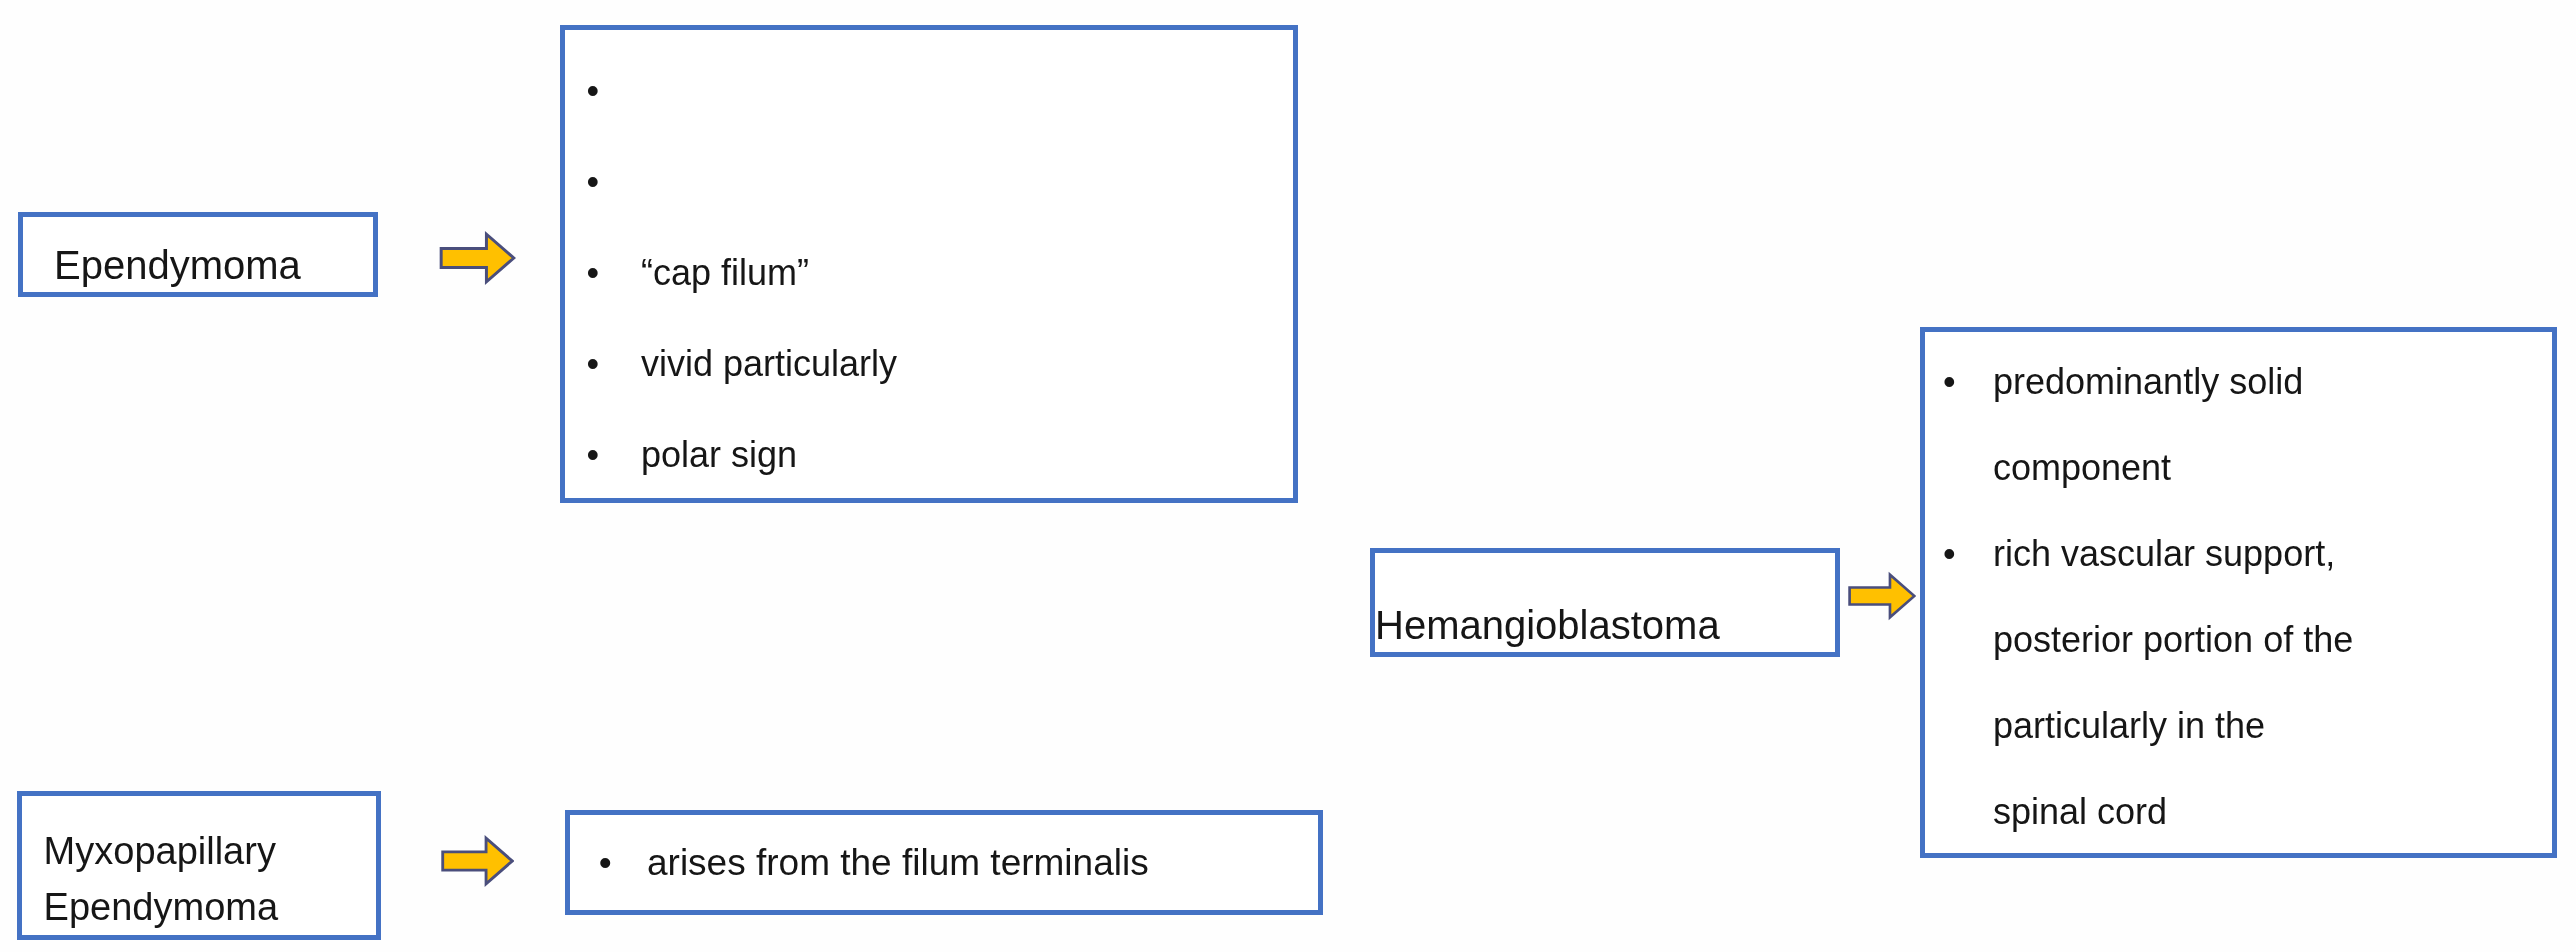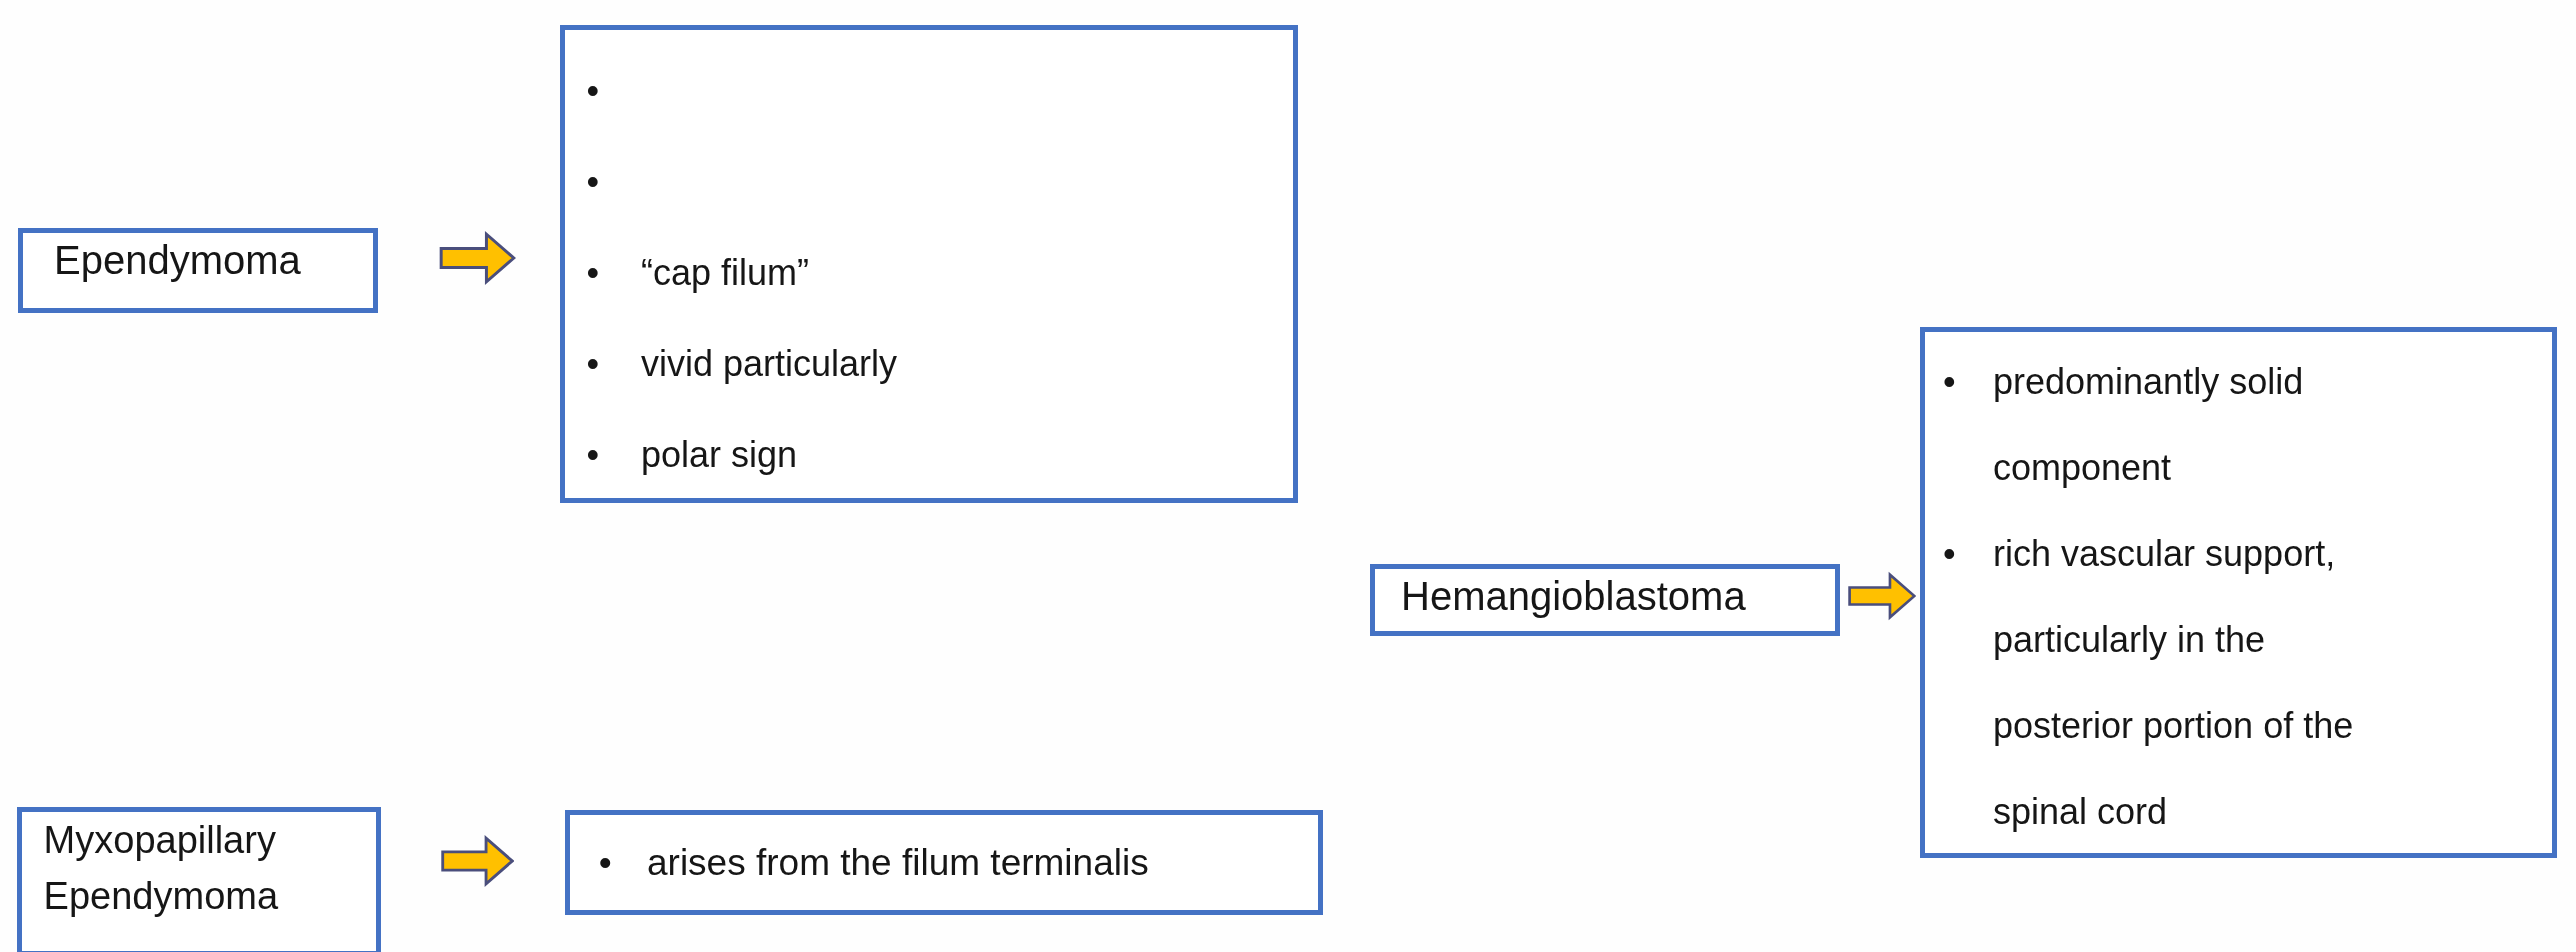--- a/index.html
+++ b/index.html
@@ -21,35 +21,34 @@
     height: 952px;
     background: var(--background);
     overflow: hidden;
     color: var(--text);
   }
   .label-box {
     position: absolute;
     border: 5.4px solid var(--box-border);
     background: #ffffff;
     display: flex;
-    align-items: flex-start;
+    align-items: flex-end;
     font-size: 40px;
     line-height: 1.35;
     color: var(--text);
-    margin-top: 16px;
   }
   .feature-box {
     position: absolute;
     border: 5.4px solid var(--box-border);
     background: #ffffff;
     color: var(--text);
   }
   #ependymoma-box   { left: 18px;   top: 212px;  width: 360px;  height: 85px; padding-left: 31px; }
   #myxo-box         { left: 17px;   top: 791px; width: 364px;  height: 149px; padding-left: 21.6px; padding-right: 14.4px; font-size: 38px; line-height: 56px; }
-  #hemangio-box     { left: 1370px; top: 548px;  width: 470px;  height: 72px; padding-left: 26px; }
+  #hemangio-box     { left: 1370px; top: 548px;  width: 470px;  height: 109px; }
 
   #ependymoma-features {
     left: 560px; top: 25px; width: 738px; height: 478px;
     padding: 15.6px 12px 0 12px; font-size: 36px;
   }
   #ependymoma-features .row { display: flex; align-items: center; height: 91px; }
   #ependymoma-features .marker { width: 64px; padding-left: 9.6px; flex: none; }
 
   #myxo-features {
     left: 565px; top: 810px; width: 758px; height: 105px;
@@ -136,25 +135,25 @@
     <div class="row">
       <span class="marker"></span>
       <span class="feature-text">component</span>
     </div>
     <div class="row">
       <span class="marker">•</span>
       <span class="feature-text">rich vascular support,</span>
     </div>
     <div class="row">
       <span class="marker"></span>
-      <span class="feature-text">particularly in the</span>
+      <span class="feature-text">posterior portion of the</span>
     </div>
     <div class="row">
       <span class="marker"></span>
-      <span class="feature-text">posterior portion of the</span>
+      <span class="feature-text">particularly in the</span>
     </div>
     <div class="row">
       <span class="marker"></span>
       <span class="feature-text">spinal cord</span>
     </div>
   </div>
 
 </div>
 
 

